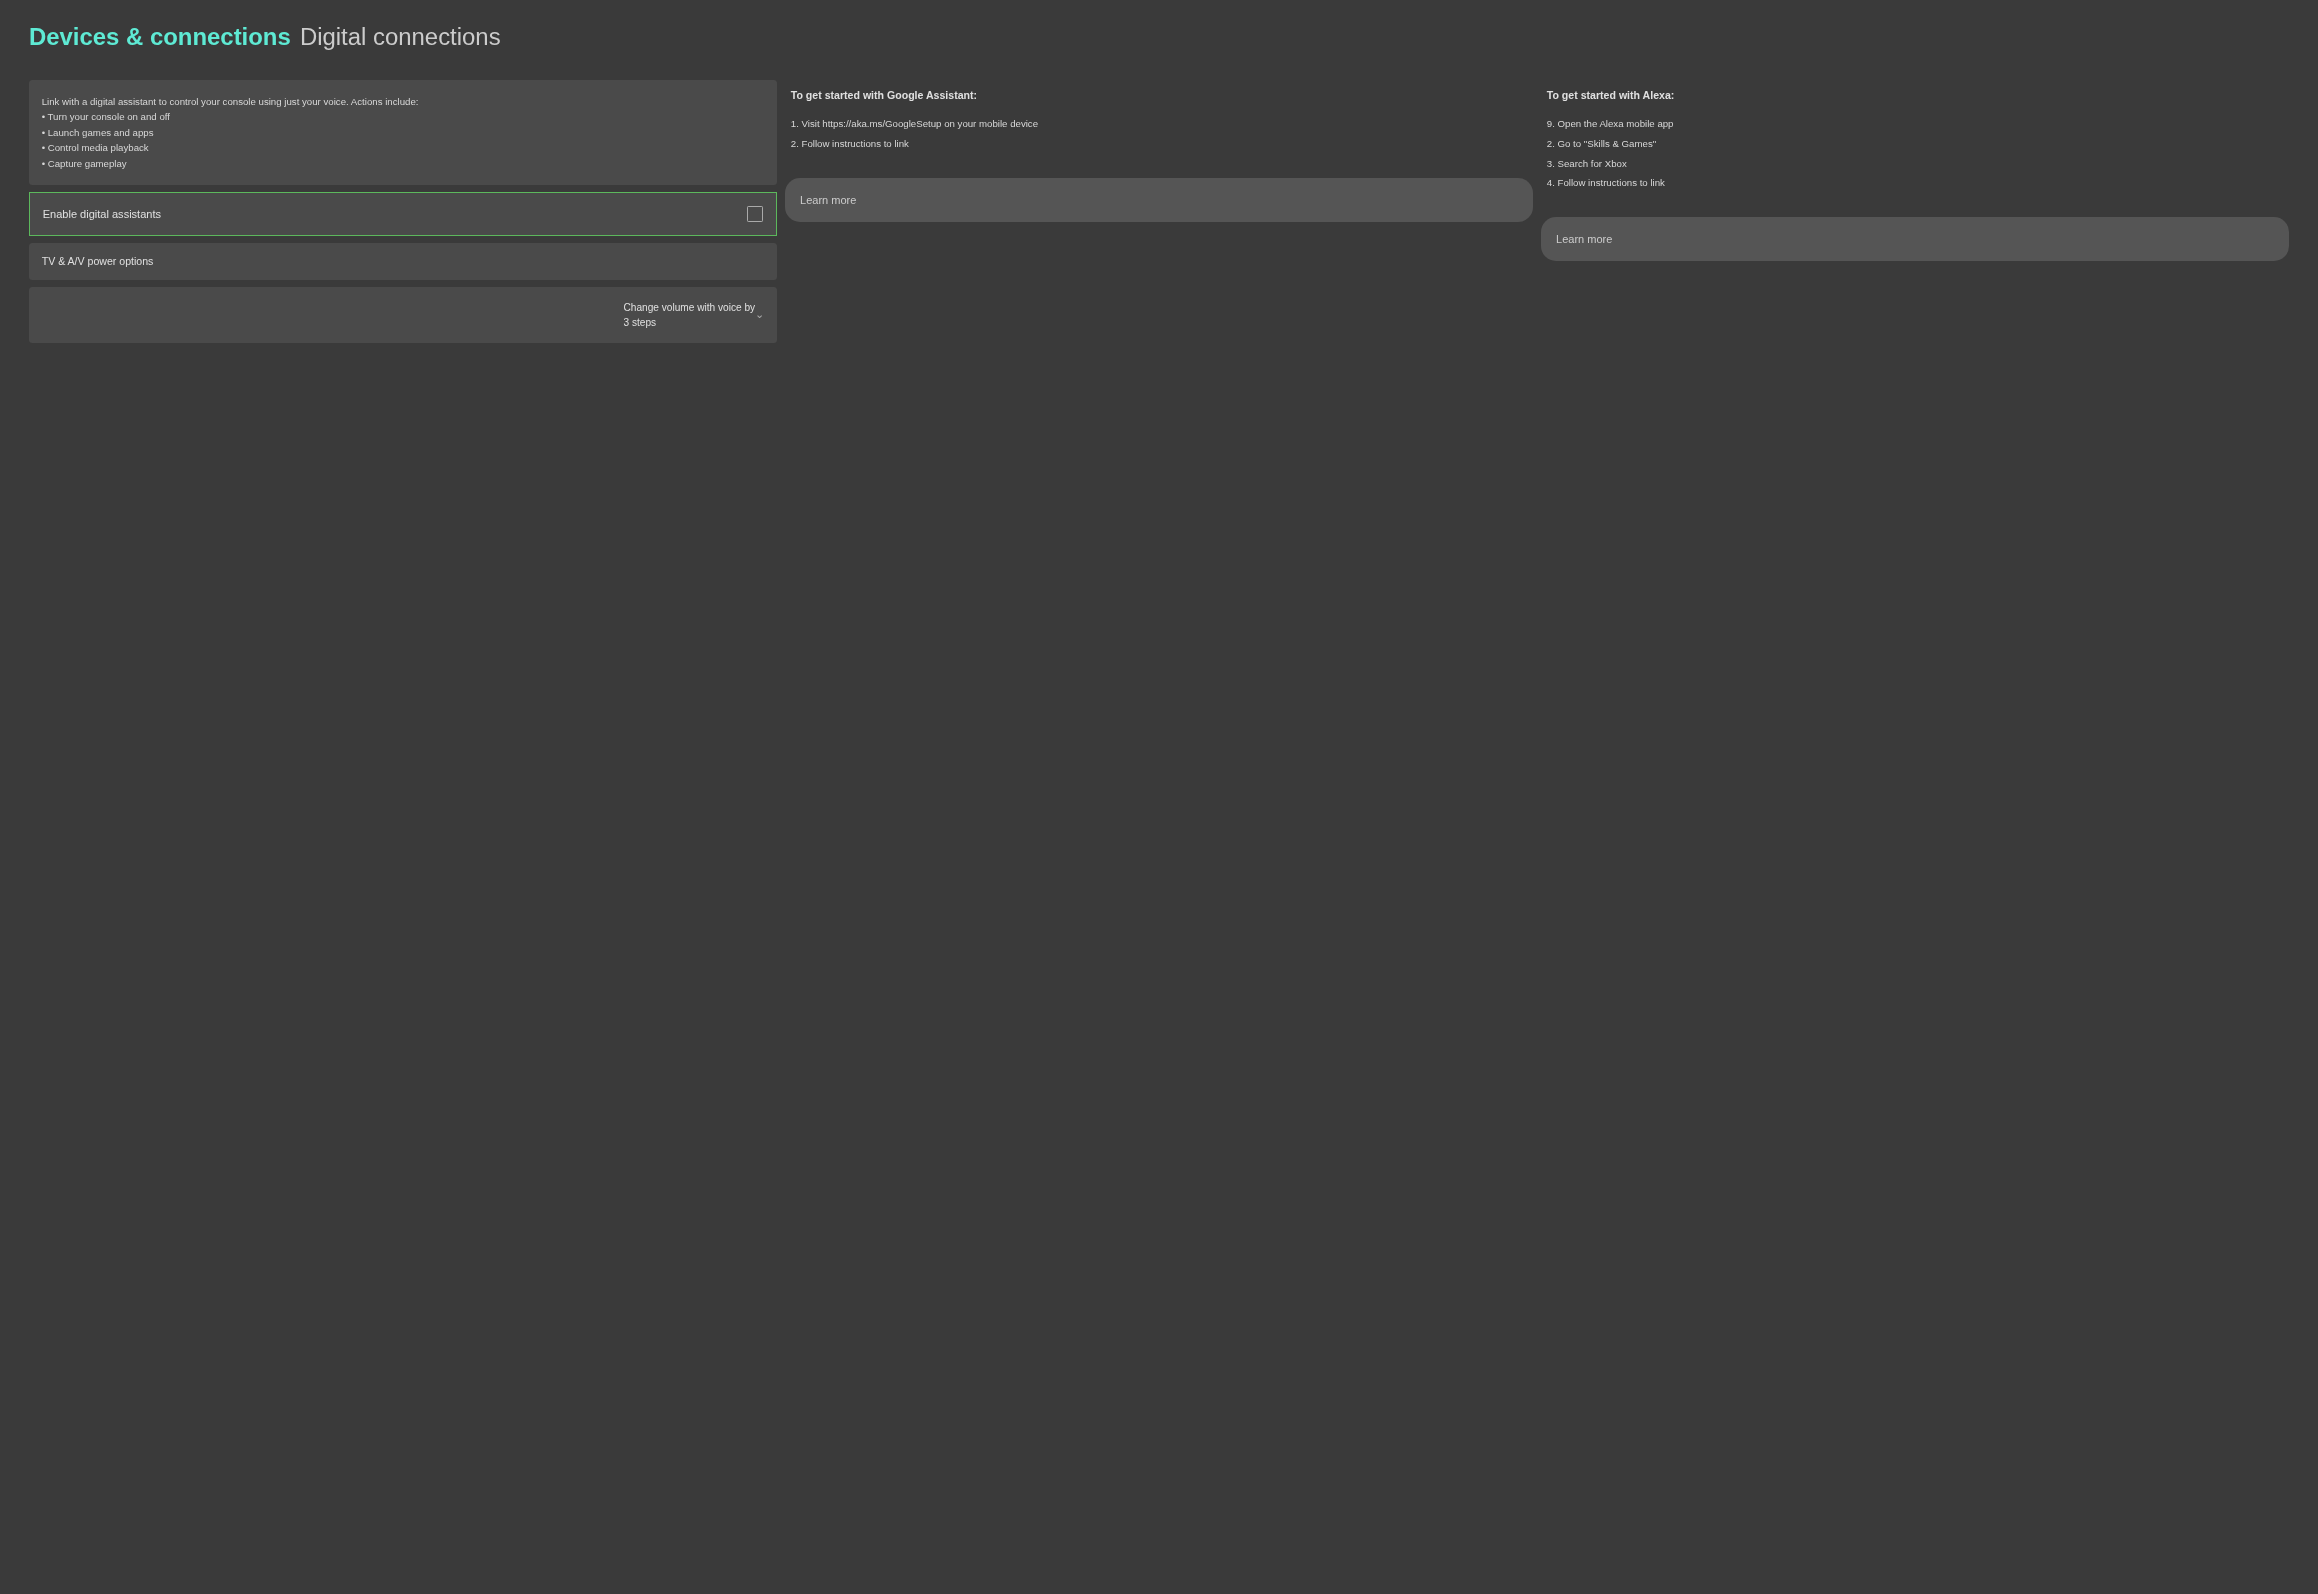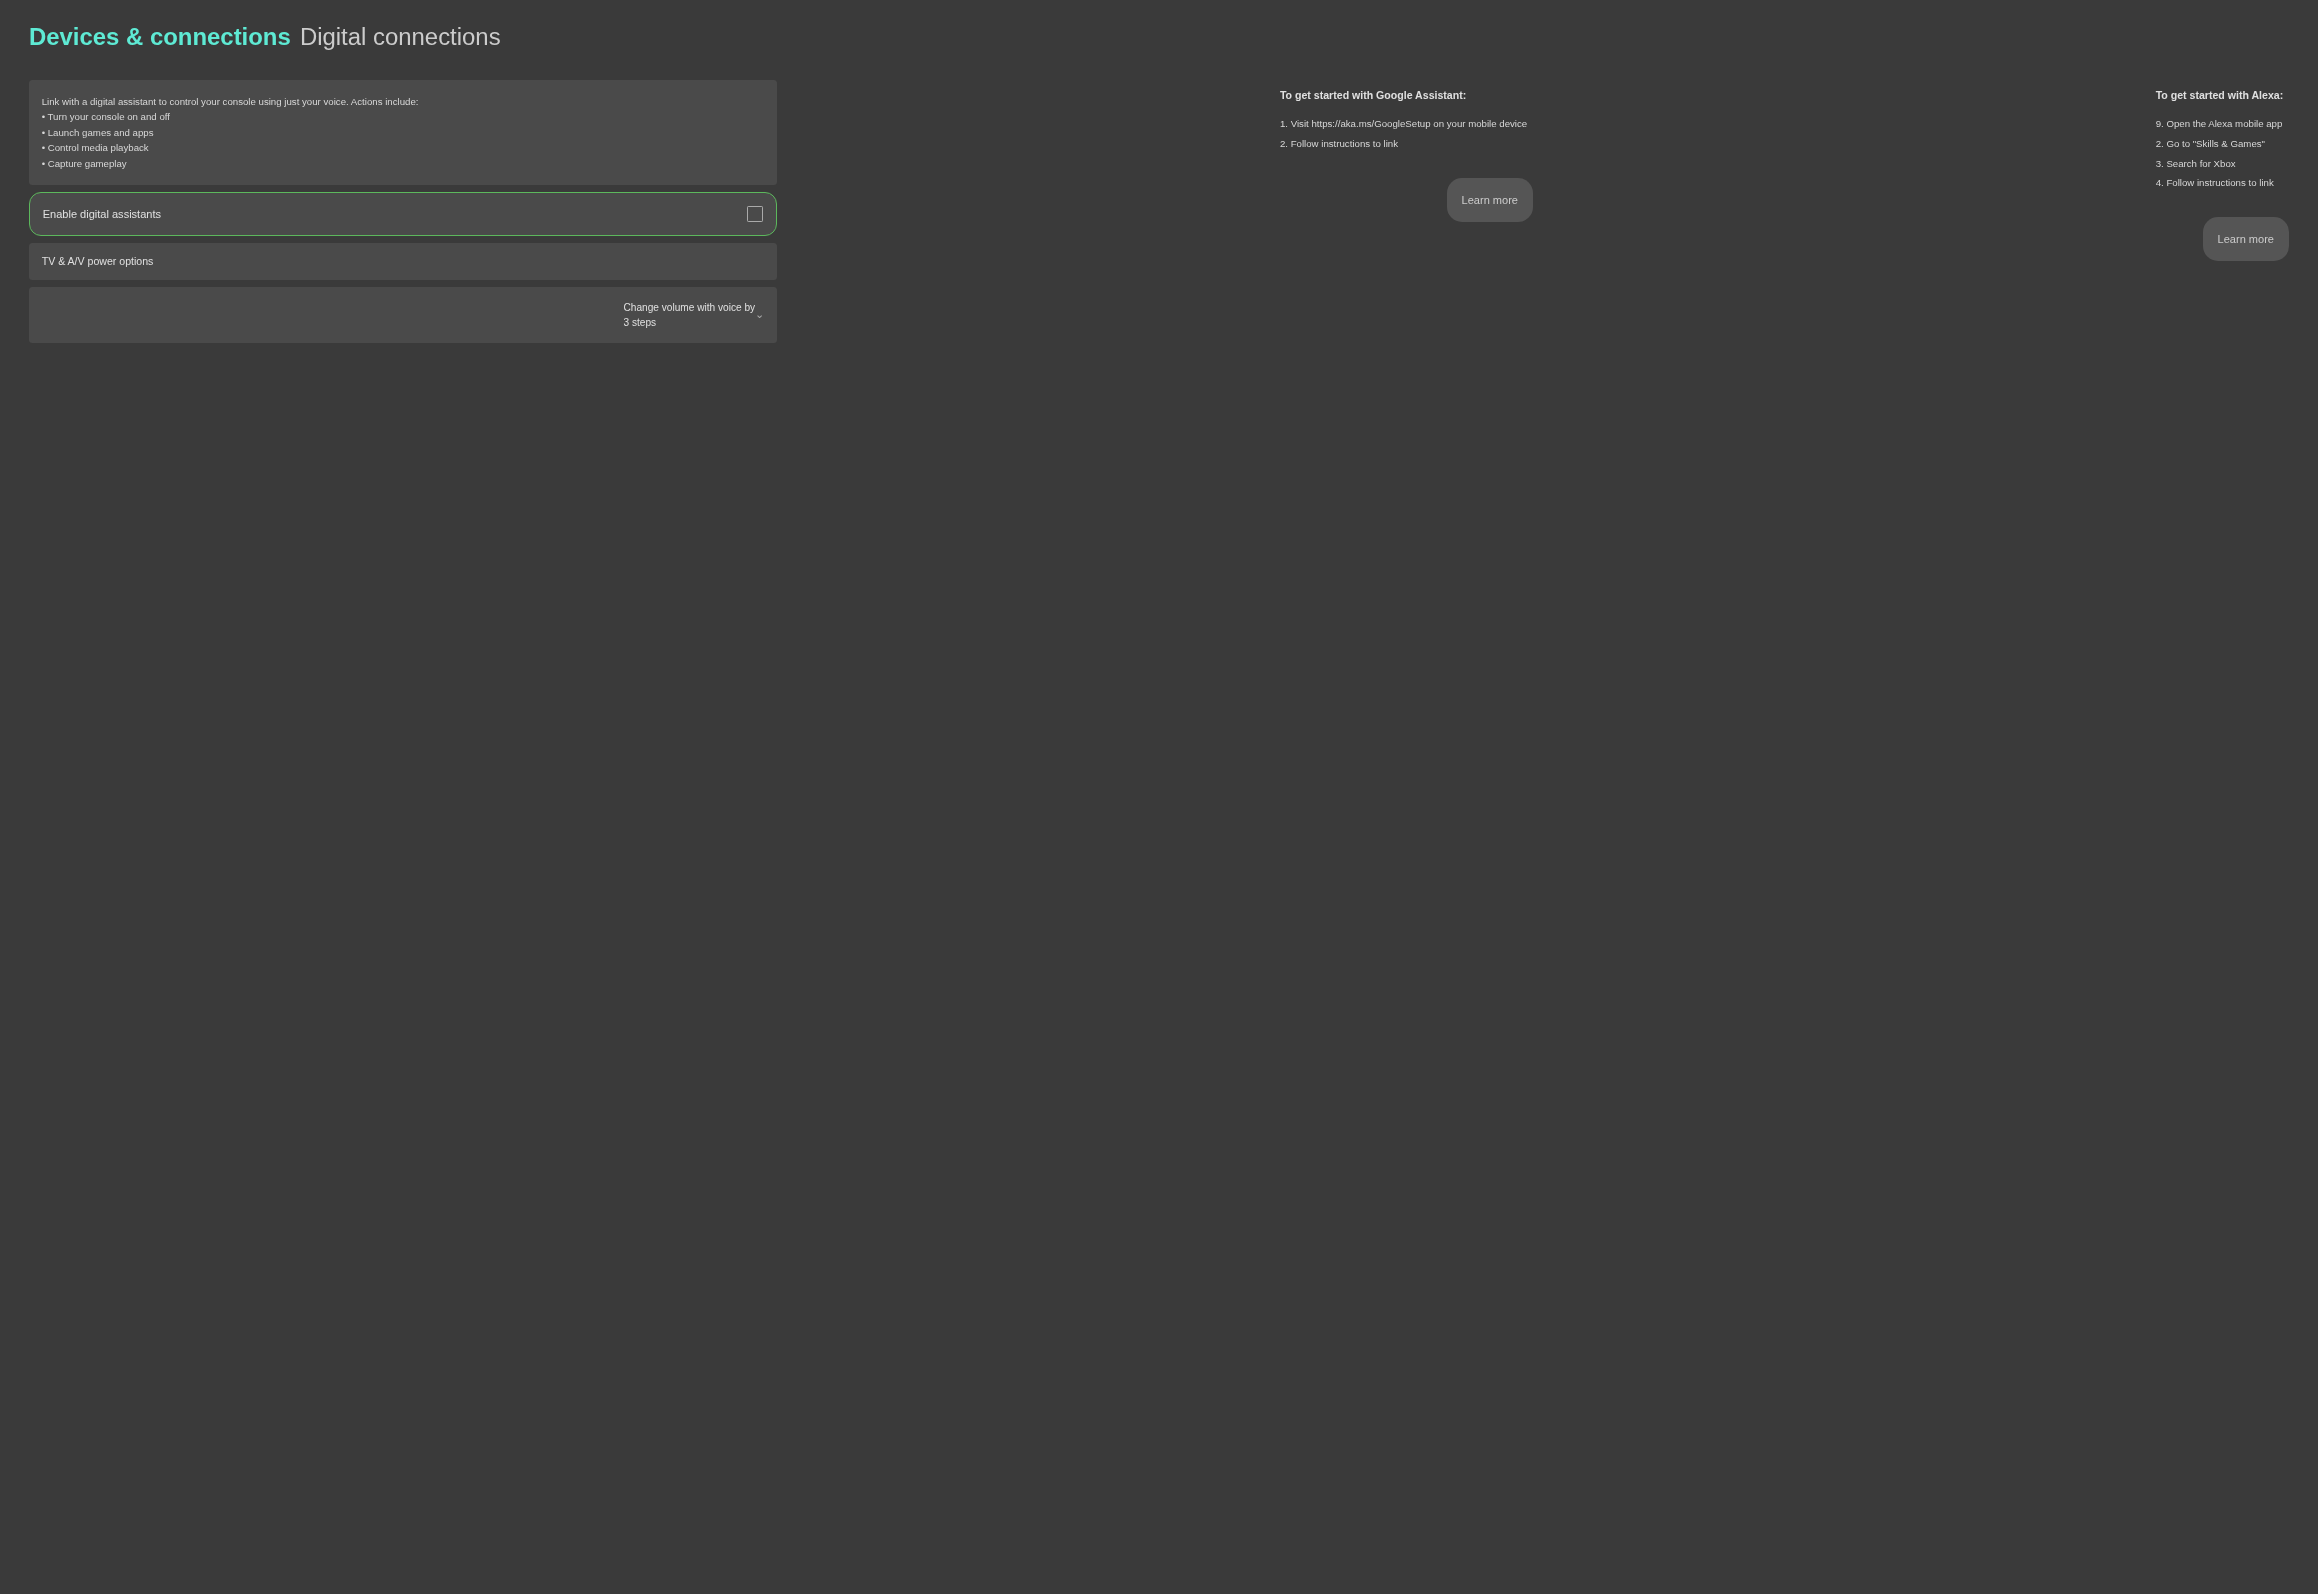--- a/index.html
+++ b/index.html
@@ -53,21 +53,21 @@
       background-color: #4a4a4a;
       border-radius: 3.5px;
       padding: 14px 12.7px;
       font-size: 1.05rem;
       line-height: 1.6;
       color: #d8d8d8;
     }
 
     .enable-box {
       background-color: #4a4a4a;
-      border-radius: 12px;
+      border-radius: 0;
       padding: 12.7px 12.7px;
       display: flex;
       align-items: center;
       justify-content: space-between;
       border: 1.7px solid #5cb85c;
       cursor: pointer;
     }
 
     .enable-label {
       font-size: 1.2rem;
@@ -111,21 +111,20 @@
     .chevron {
       font-size: 1.2rem;
       color: #aaaaaa;
     }
 
     .middle-panel,
     .right-panel {
       display: flex;
       flex-direction: column;
       gap: 0;
-      align-items: flex-end;
     }
 
     .instructions-box {
       padding: 5.8px 5.8px 23px 5.8px;
       font-size: 1.05rem;
       line-height: 1.8;
       color: #d8d8d8;
     }
 
     .instructions-title {

